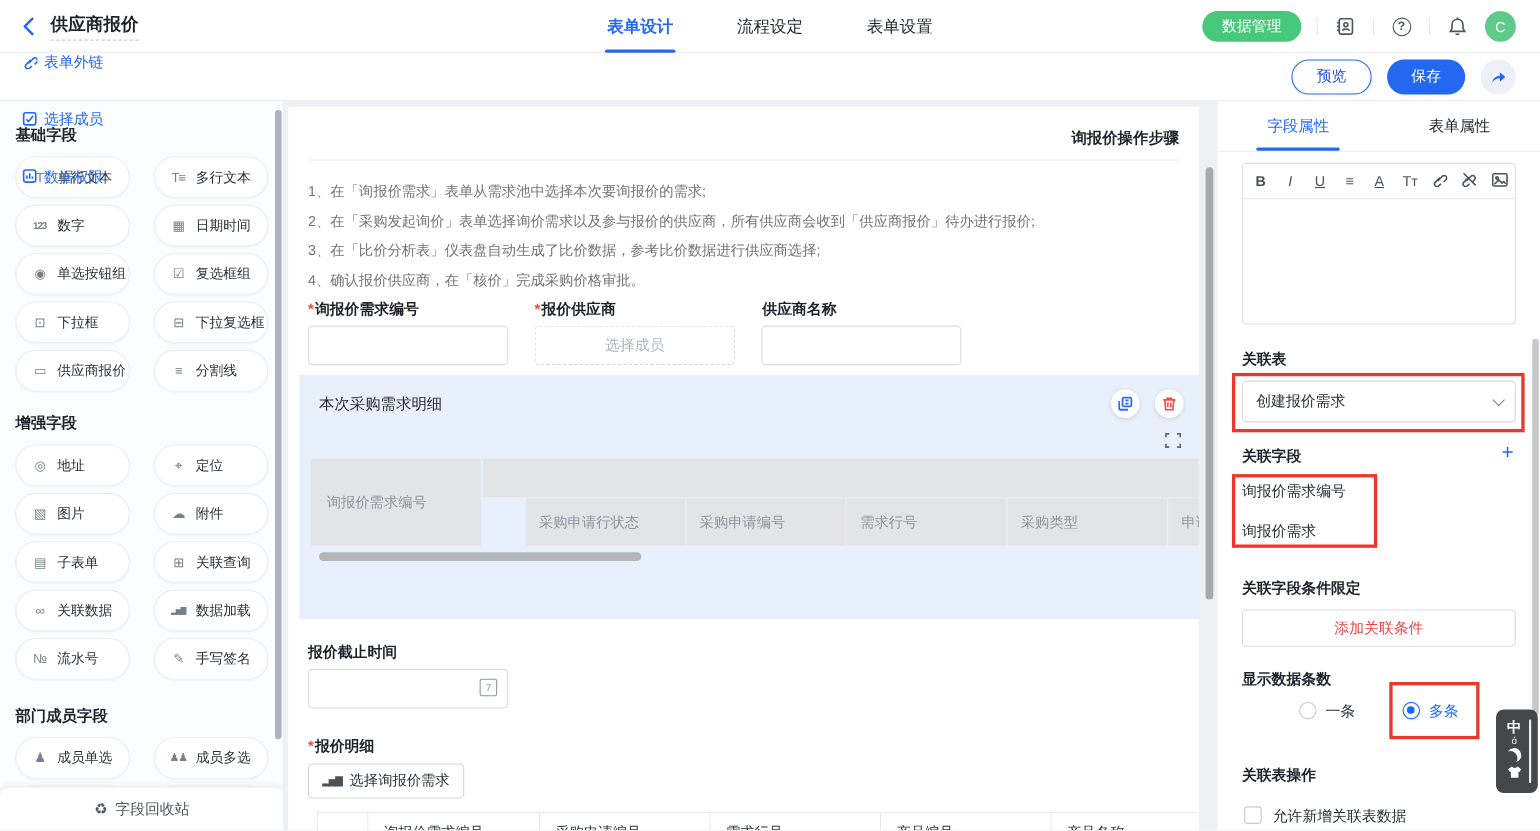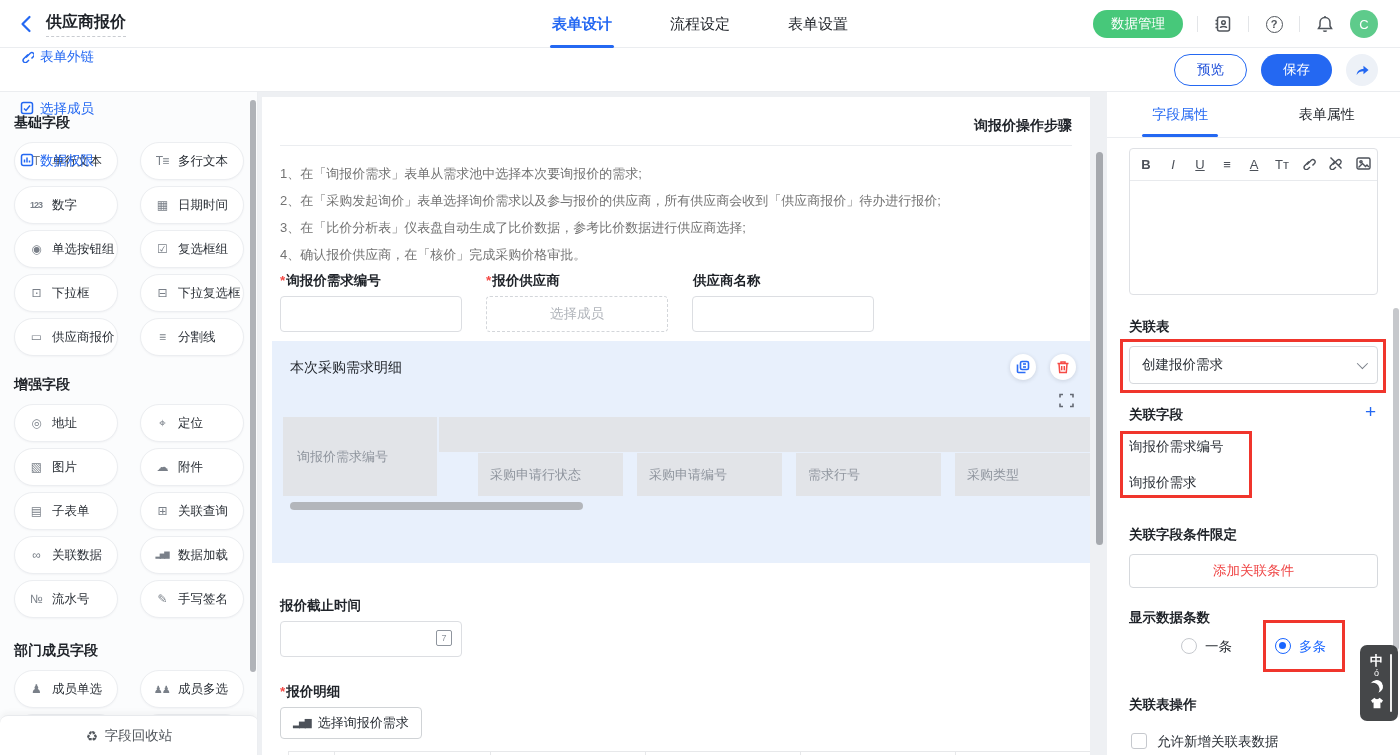--- a/index.html
+++ b/index.html
@@ -58,21 +58,21 @@
   .cal-ic { position:absolute; right:10px; top:9px; width:16px; height:16px; border:1.3px solid #8f959e; border-radius:2px; color:#8f959e; font-size:9px; display:flex; align-items:center; justify-content:center; }
 
   
   .subform { position:relative; margin:9px -18px 0 -8px; height:222px; background:#e8f0fc; overflow:hidden; }
   .sf-title { position:absolute; left:18px; top:18px; font-size:14px; font-weight:400; color:#1f2329; }
   .sf-circle { position:absolute; top:13px; width:26px; height:26px; border-radius:50%; background:#fff; box-shadow:0 1px 4px rgba(31,35,41,.14); display:flex; align-items:center; justify-content:center; cursor:pointer; }
   .sf-expand { position:absolute; right:16px; top:52px; cursor:pointer; }
   .sf-table { position:absolute; left:11px; top:76px; height:79px; width:807px; }
   .sf-col0 { position:absolute; left:0; top:0; width:154px; height:79px; background:#e2e4e8; color:#8f959e; font-size:13px; display:flex; align-items:center; padding-left:14px; }
   .sf-band { position:absolute; left:156px; top:0; right:-60px; height:35px; background:#e2e4e8; }
-  .sf-row2 { position:absolute; left:156px; top:36px; height:43px; display:flex; gap:14px;padding-left:39px; }
+  .sf-row2 { position:absolute; left:156px; top:36px; height:43px; display:flex; gap:1px;padding-left:39px; }
   .sf-cell { width:145px; height:43px; background:#e2e4e8; color:#8f959e; font-size:13px; display:flex; align-items:center; padding-left:12px; flex:none; white-space:nowrap; overflow:hidden; }
   .sf-scroll { position:absolute; left:18px; top:161px; width:293px; height:8px; background:#b3b6bb; border-radius:4px; cursor:pointer; }
 
   .quote-btn { margin-top:8px; height:32px; padding:0 12px; background:#fff; border:1px solid #d0d3d6; border-radius:4px; display:inline-flex; align-items:center; gap:7px; font-size:13px; color:#2a2f36; cursor:pointer; }
   .quote-btn .bars { font-size:9px; color:#4c5159; letter-spacing:-1px; }
   .qtable { margin:12px 0 0 8px; display:flex; width:840px; border-top:1px solid #e7e8ea; border-left:1px solid #e7e8ea; }
   .qcell { height:46px; border-right:1px solid #e7e8ea; border-bottom:1px solid #e7e8ea; background:#fff; font-size:13px; color:#2a2f36; padding:9px 0 0 14px; flex:none; white-space:nowrap; overflow:hidden; }
 
   
   .panel { position:absolute; left:1107px; top:92px; width:293px; bottom:0; background:#fff; overflow:hidden; }
@@ -368,21 +368,21 @@
           <div class="sf-cell">采购申请行状态</div>
           <div class="sf-cell">采购申请编号</div>
           <div class="sf-cell">需求行号</div>
           <div class="sf-cell">采购类型</div>
           <div class="sf-cell">申请时间</div>
         </div>
       </div>
       <div class="sf-scroll"></div>
     </div>
 
-    <div class="flabel" style="margin-top:34px"><span>报价截止时间</span></div>
+    <div class="flabel" style="margin-top:21px"><span>报价截止时间</span></div>
     <div class="date-wrap">
       <input class="finput" style="margin-top: 0px;" value="">
       <span class="cal-ic">7</span>
     </div>
 
     <div class="flabel" style="margin-top:26px"><span class="req">*</span><span>报价明细</span></div>
     <div>
       <button class="quote-btn">
         <span class="bars">▂▅▇</span>
         <span>选择询报价需求</span>

